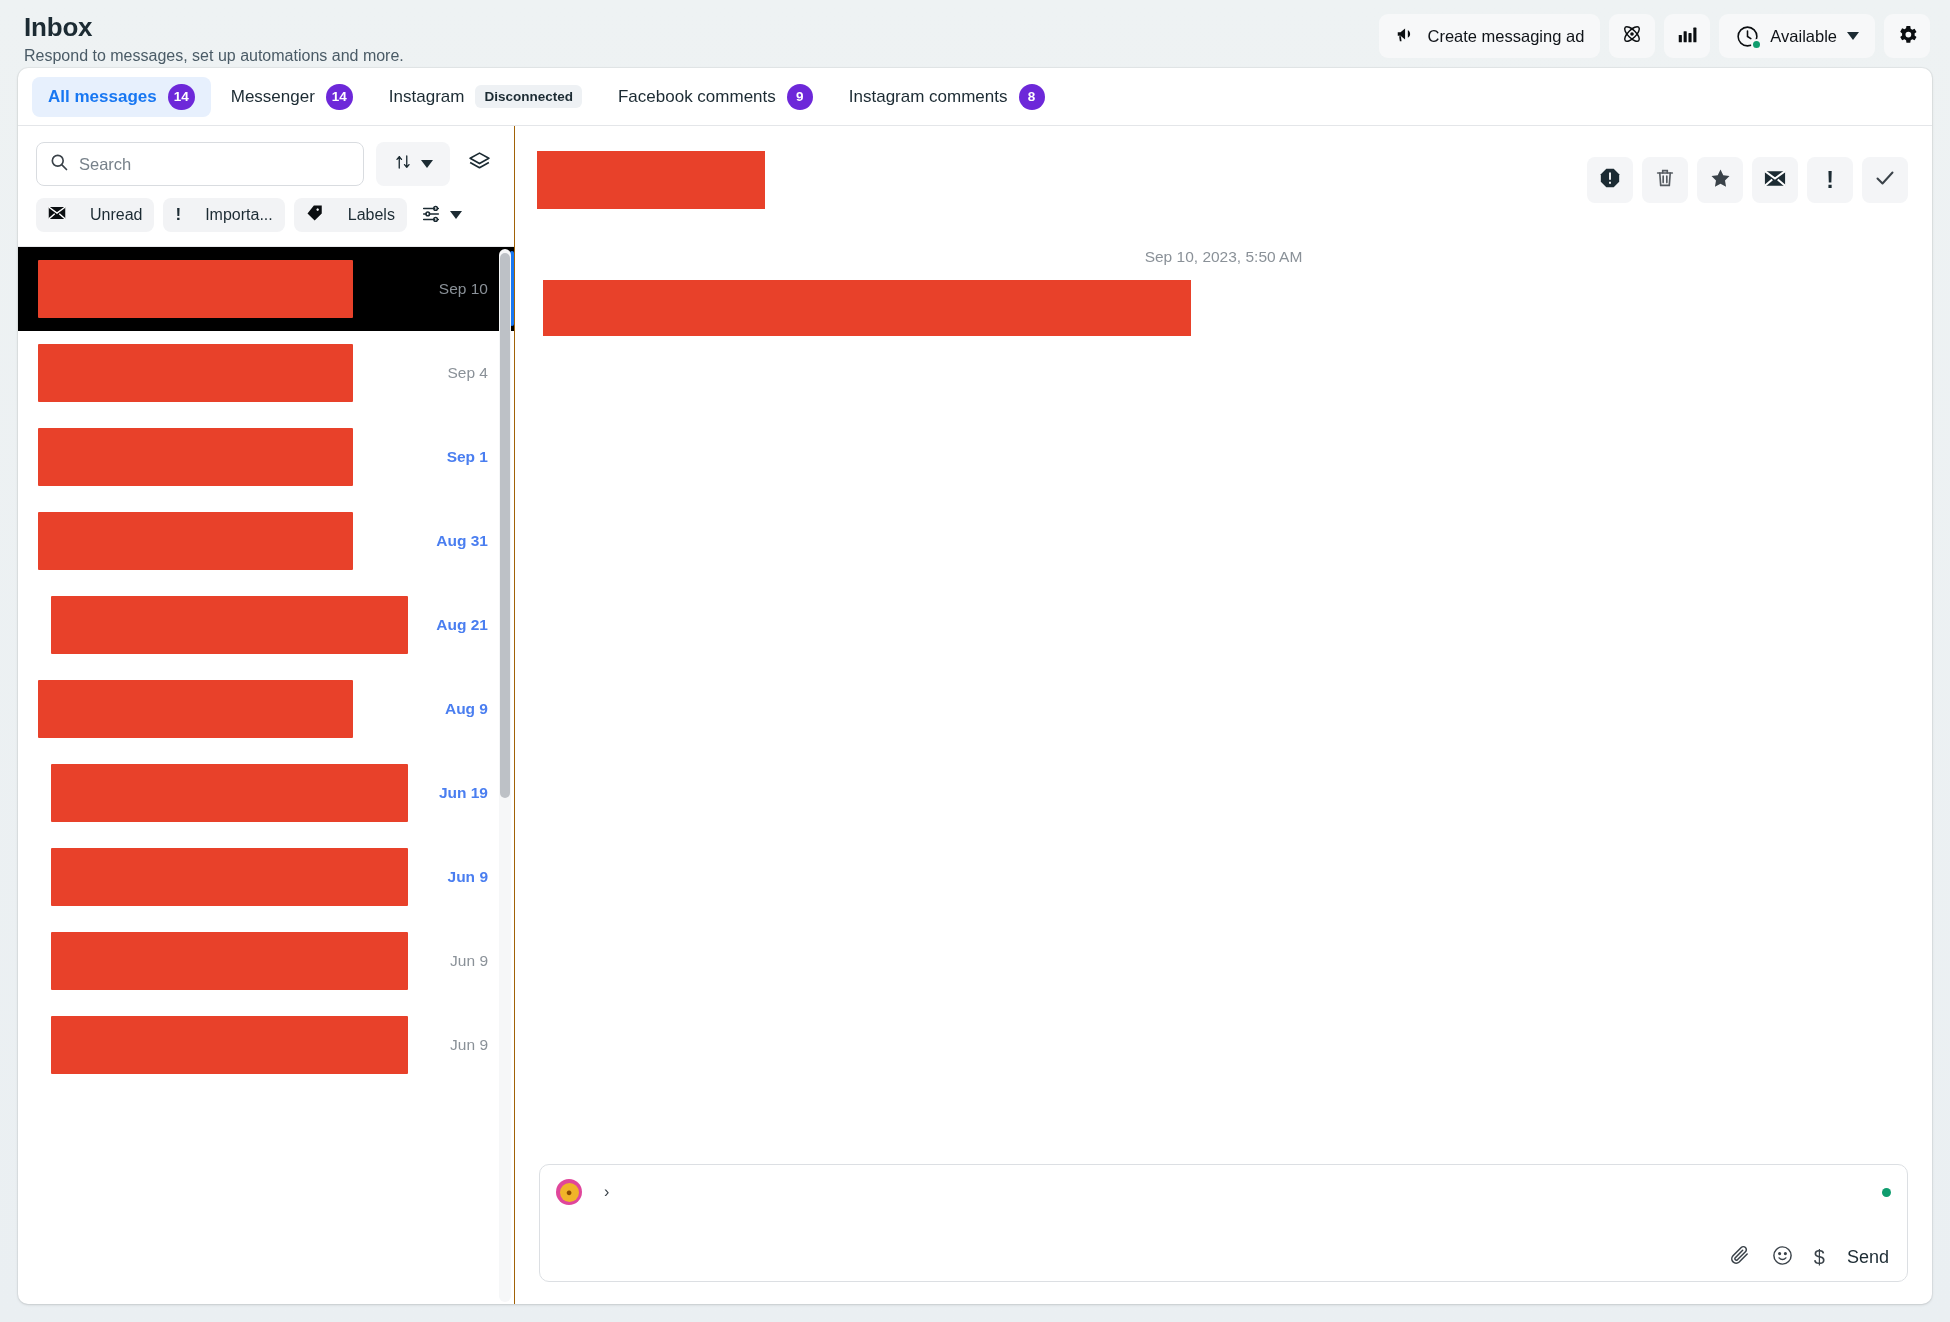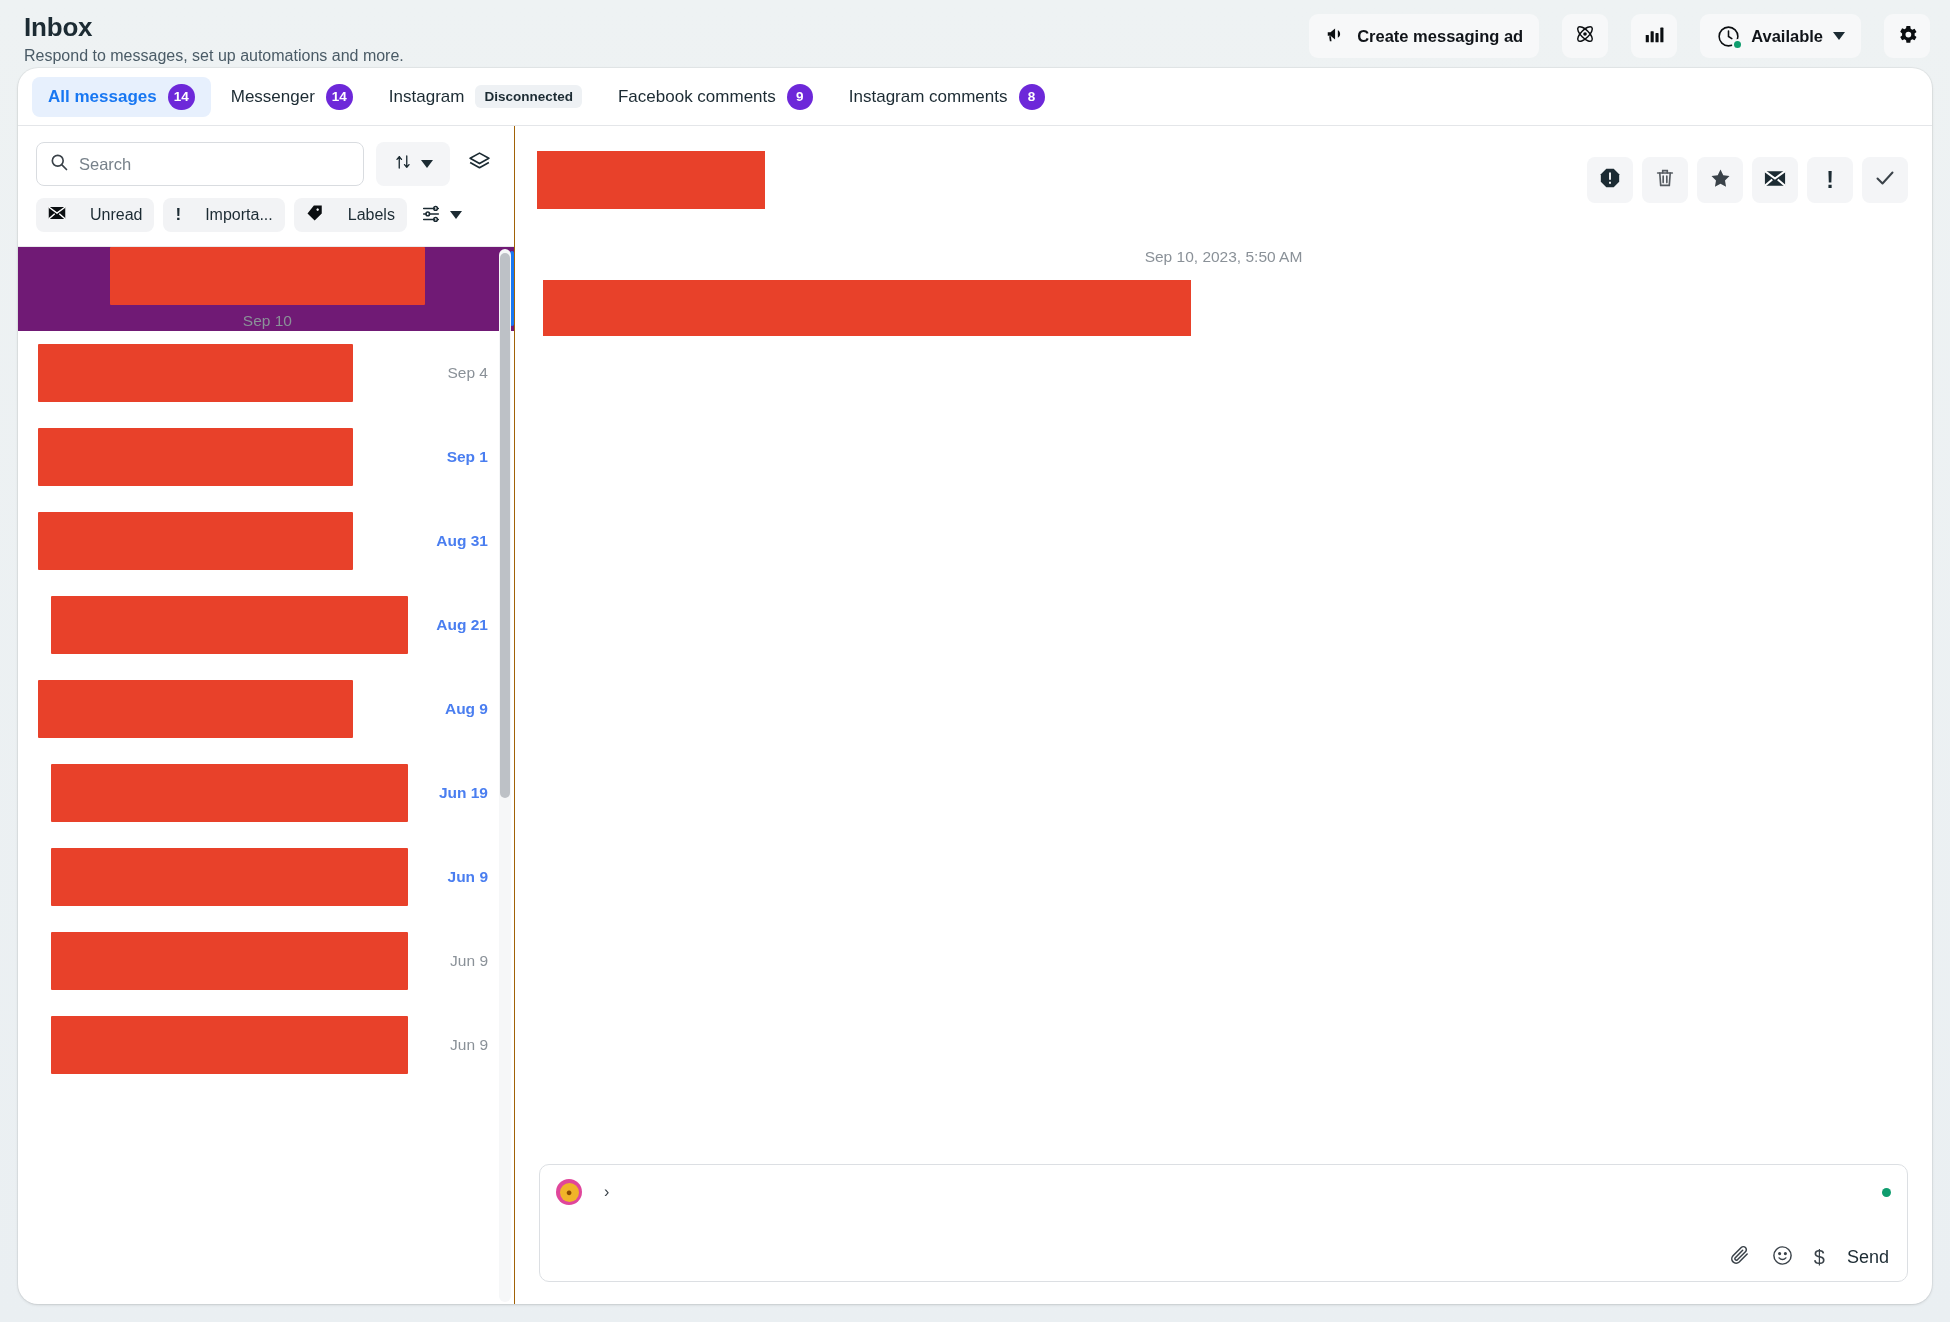--- a/index.html
+++ b/index.html
@@ -21,38 +21,38 @@
     display: flex; align-items: flex-start; justify-content: space-between;
     padding: 8px 20px 0 24px;
   }
   .title-block { padding-top: 4px; }
   .page-title {
     font-size: 26px; font-weight: bold; color: #1c2b33; letter-spacing: -0.2px;
   }
   .page-subtitle {
     font-size: 16px; color: #4a5b66; margin-top: 4px;
   }
-  .header-actions { display: flex; align-items: center; gap: 23px; padding-top: 6px; font-weight: bold; }
+  .header-actions { display: flex; align-items: center; gap: 9px; padding-top: 6px; }
   .hbtn {
     background: #f7f8f9; border: none; border-radius: 9px;
     height: 44px; display: flex; align-items: center; gap: 10px;
     padding: 0 16px; cursor: pointer; color: #101419;
     font-family: "Liberation Sans", sans-serif; font-size: 16.5px;
   }
   .hbtn.square { width: 46px; padding: 0; justify-content: center; }
   .caret-down {
     width: 0; height: 0; border-left: 6px solid transparent;
     border-right: 6px solid transparent; border-top: 8px solid #1c2b33;
   }
 
   
   .card {
     position: absolute; left: 18px; top: 68px;
     width: 1914px; height: 1236px;
-    background: #ffffff; border-radius: 20px;
+    background: #ffffff; border-radius: 10px;
     box-shadow: 0 1px 3px rgba(0,0,0,0.12), 0 0 0 1px rgba(0,0,0,0.04);
     overflow: hidden;
   }
 
   
   .tabbar {
     height: 58px; border-bottom: 1px solid #e4e6e9;
     display: flex; align-items: center; padding: 0 14px; gap: 4px;
   }
   .tab {
@@ -109,21 +109,21 @@
 
   
   .convlist {
     flex: 1; position: relative; overflow: hidden;
     border-top: 1px solid #e9eaec;
   }
   .convitem {
     position: relative; height: 84px; display: flex; align-items: center;
     padding: 0 18px 0 0; cursor: pointer; border-bottom: 1px solid transparent;
   }
-  .convitem.selected { background: #701a75; flex-direction: column; }
+  .convitem.selected { background: #000000; }
   .convitem.selected::after {
     content: ''; position: absolute; right: 0; top: 4px; bottom: 4px;
     width: 4px; background: #1877f2; border-radius: 2px;
   }
   .redact {
     background: #e8412a; height: 58px; border-radius: 1px;
   }
   .convdate {
     width: 86px; text-align: right; font-size: 15.5px; color: #8a9198;
     flex-shrink: 0; padding-right: 8px;

